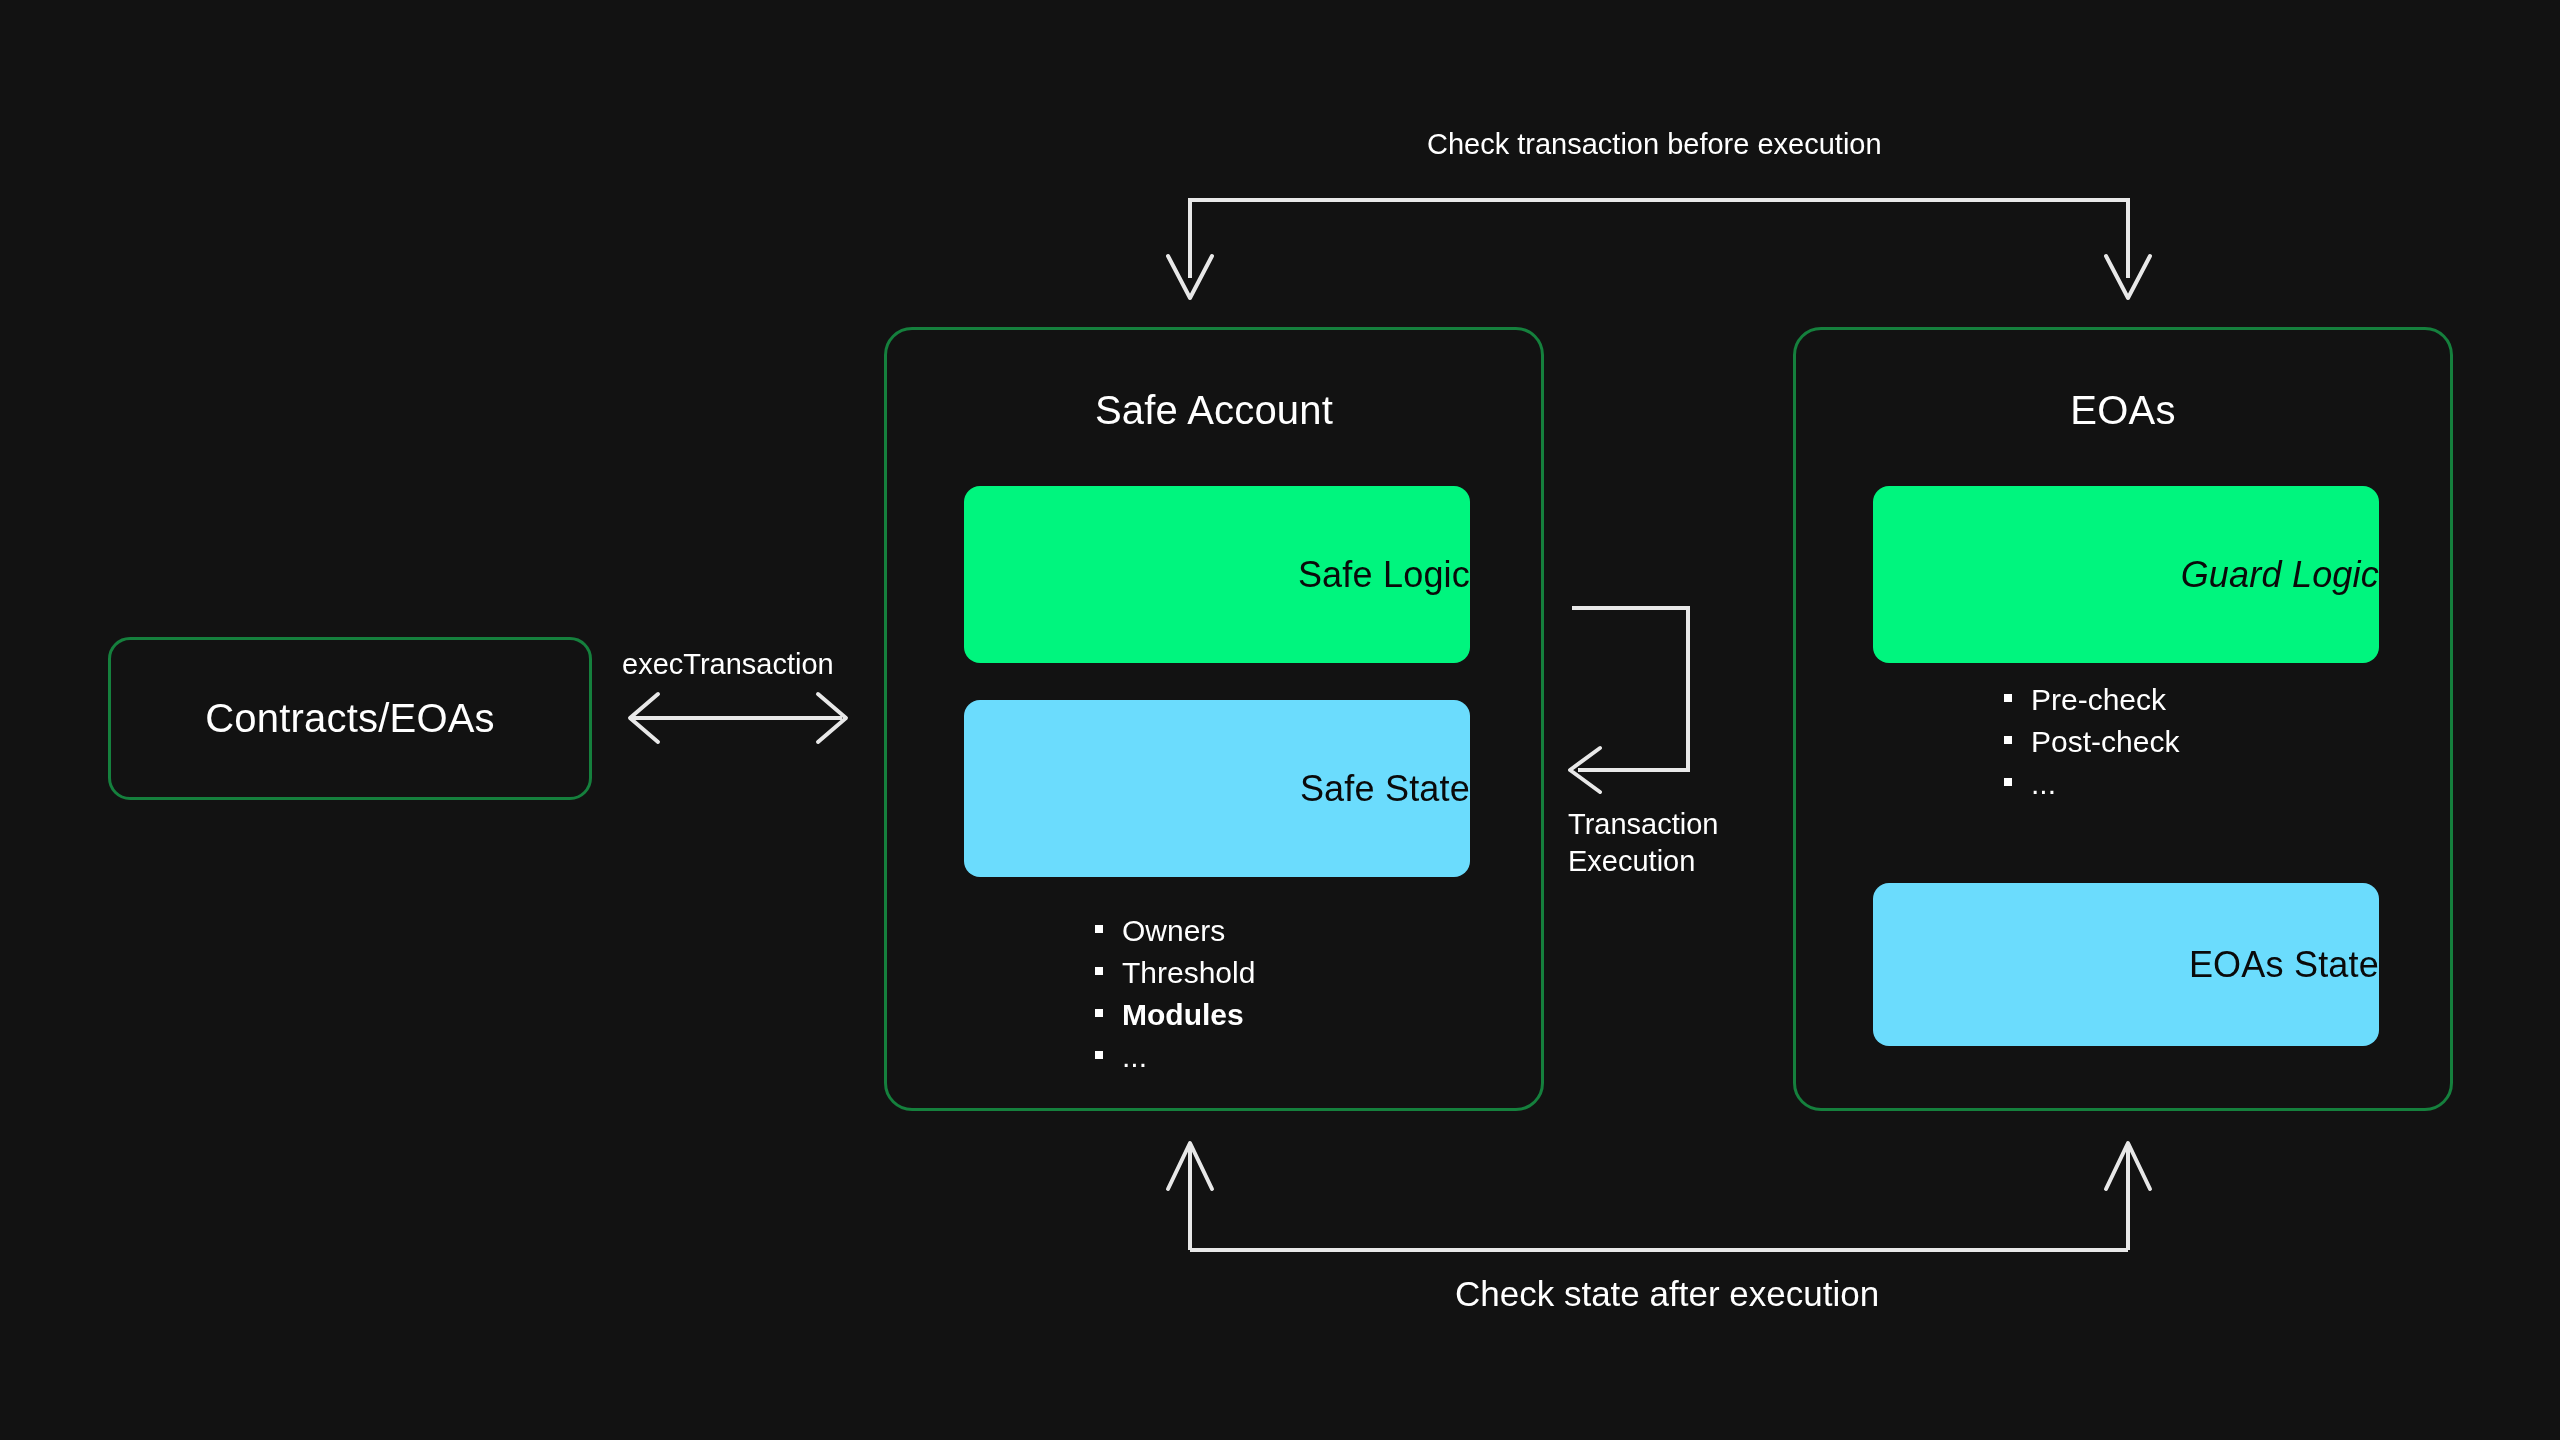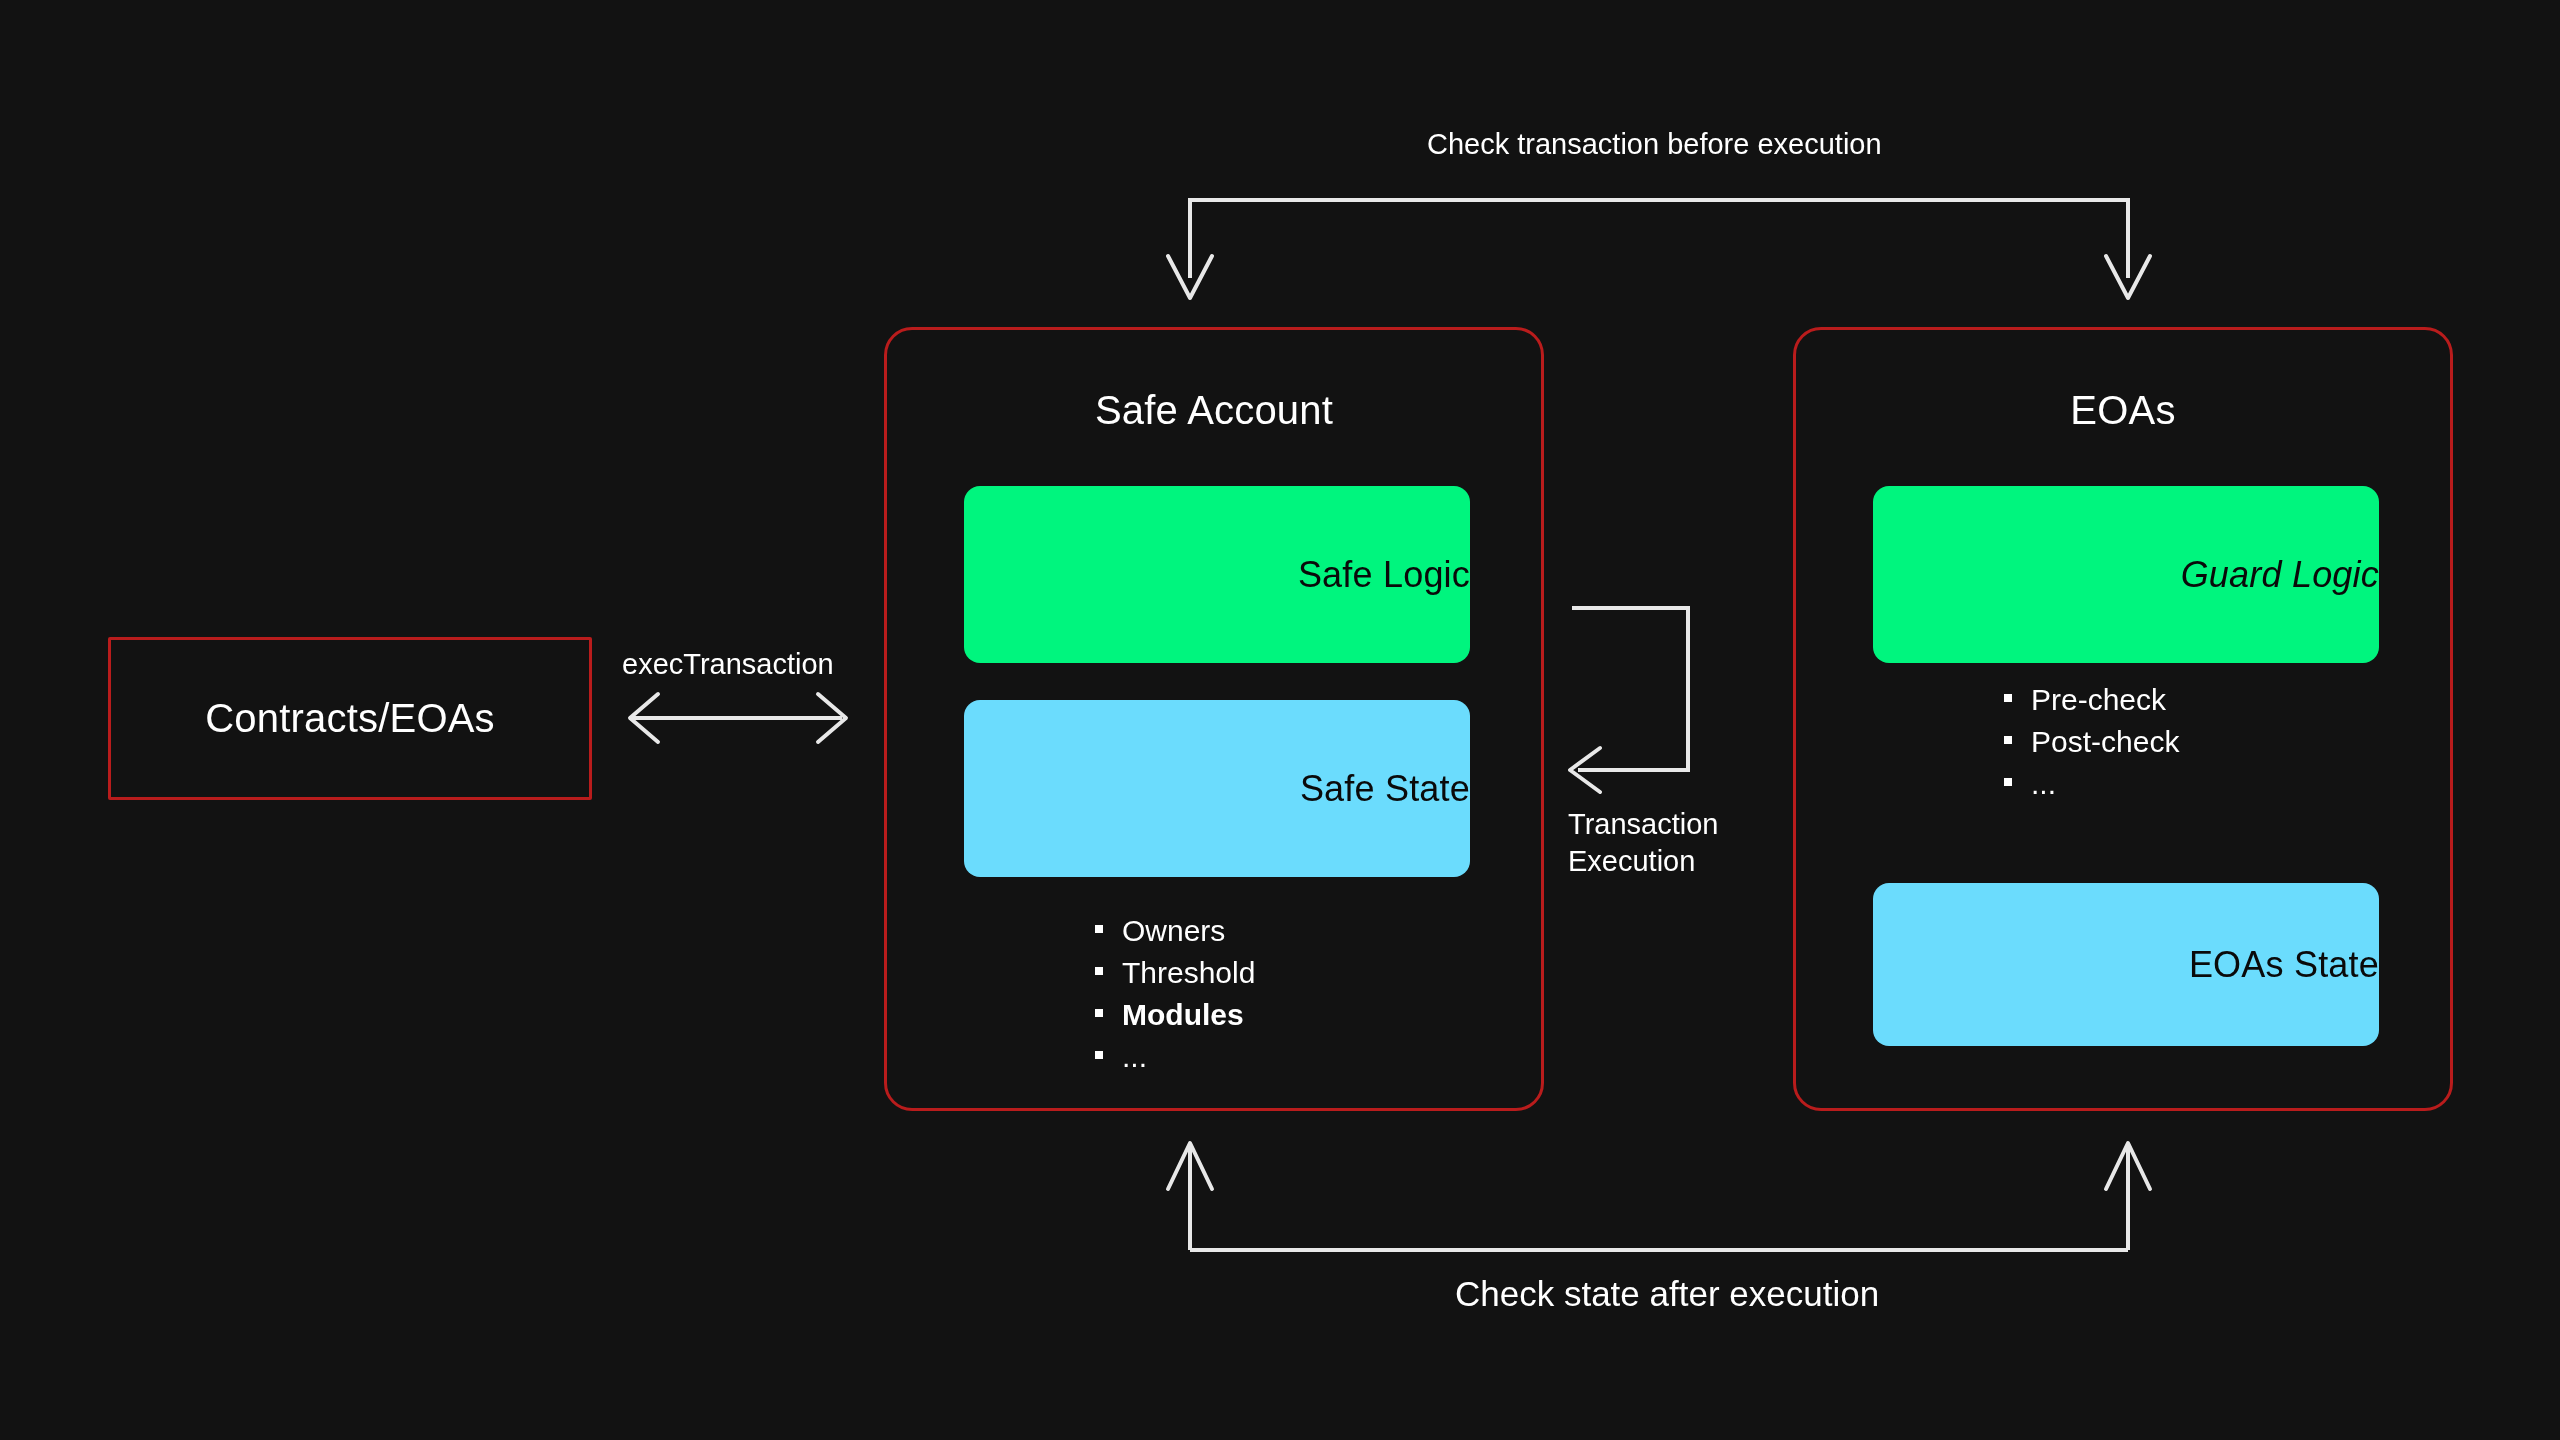--- a/index.html
+++ b/index.html
@@ -14,33 +14,33 @@
     background: #121212;
     overflow: hidden;
     font-family: "Liberation Sans", sans-serif;
     color: #ffffff;
     -webkit-font-smoothing: antialiased;
   }
 
   
   .node-outline {
     position: absolute;
-    border: 3px solid #b91c1c;
+    border: 3px solid #15803d;
     border-radius: 26px;
     background: #121212;
     box-sizing: border-box;
   }
 
   
   #contracts-eoas {
     left: 108px;
     top: 637px;
     width: 484px;
     height: 163px;
-    border-radius: 2px;
+    border-radius: 22px;
     display: flex;
     align-items: center;
     justify-content: center;
   }
   #contracts-eoas .node-text {
     font-size: 40px;
     color: #ffffff;
     letter-spacing: 0.2px;
   }
 

